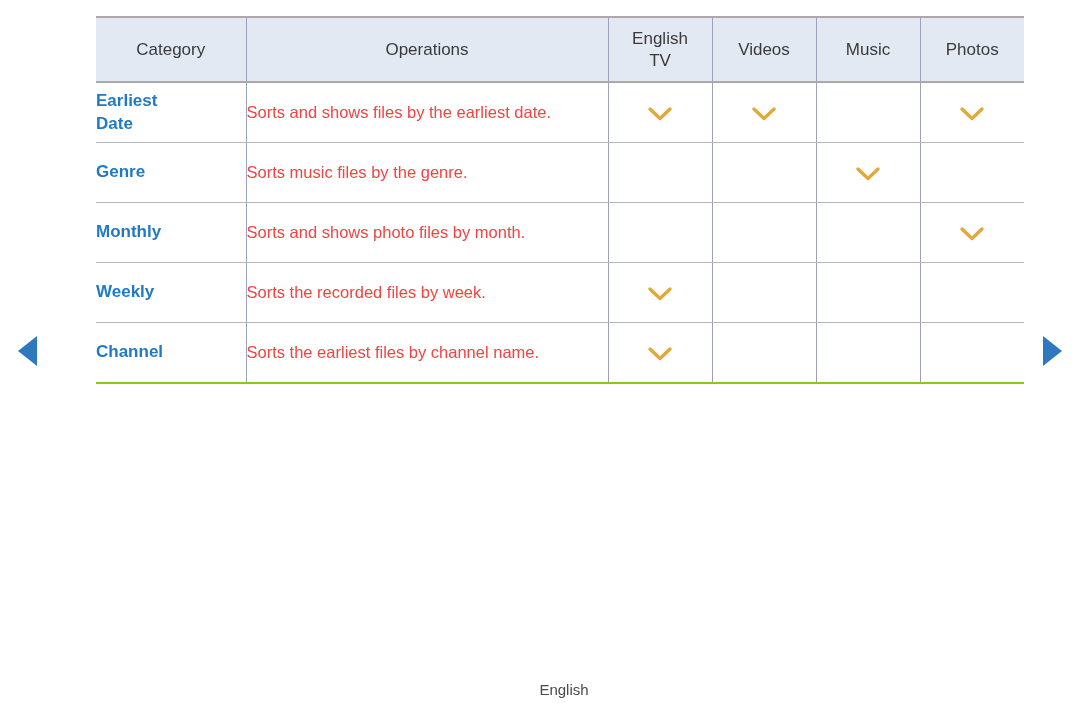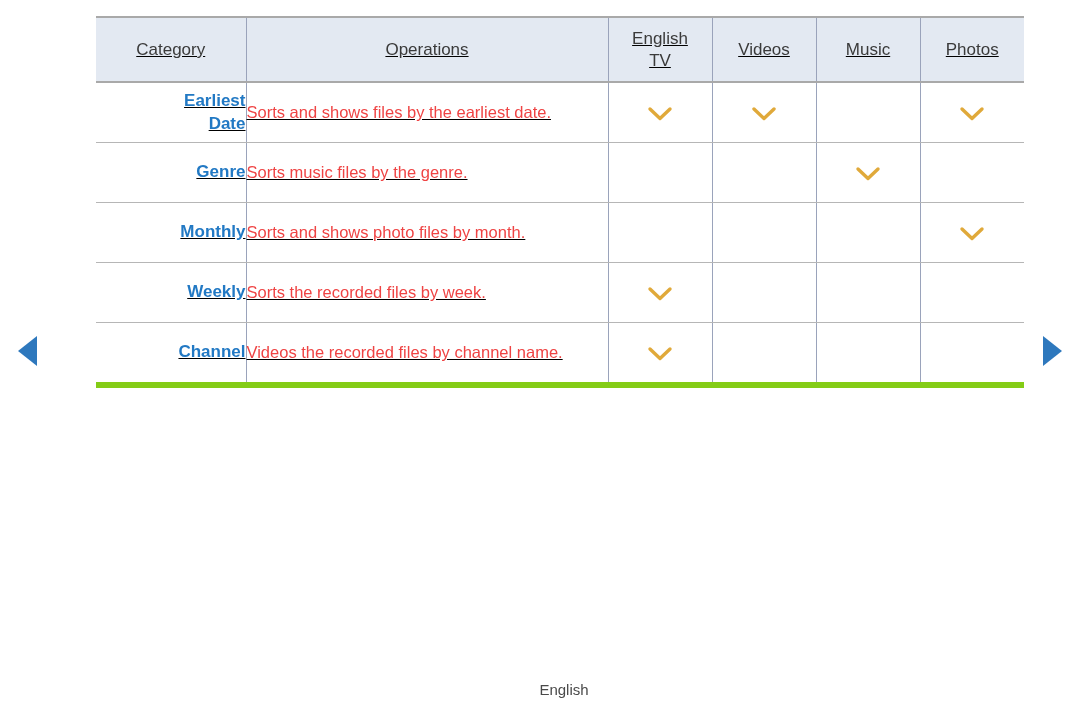--- a/index.html
+++ b/index.html
@@ -41,21 +41,20 @@
   .table-wrap {
     position: absolute;
     left: 96px;
     top: 16px;
     width: 928px;
   }
   table.spec {
     border-collapse: collapse;
     width: 928px;
     table-layout: fixed;
-    text-decoration: underline;
   }
   table.spec th,
   table.spec td {
     border-left: 1px solid #9aa3bb;
     border-right: 1px solid #9aa3bb;
     vertical-align: middle;
     padding: 0;
   }
   
   table.spec th:first-child,
@@ -75,26 +74,26 @@
     line-height: 1.25;
   }
 
   tbody tr td {
     border-bottom: 1px solid #b6b6b6;
     height: 59px;
     font-size: 16.5px;
     color: #ef4444;
   }
   tbody tr:last-child td {
-    border-bottom: 6px solid #84cc16;
+    border-bottom: 2px solid #84cc16;
     margin-top: 48px;
   }
 
   td.cat {
-    text-align: right;
+    text-align: left;
     color: #2279c4;
     font-weight: bold;
     font-size: 17px;
     line-height: 1.35;
   }
   td.ops {
     padding-left: 22px;
     padding-right: 10px;
     line-height: 1.5;
     text-align: left;
@@ -201,21 +200,21 @@
           <td class="ops">Sorts the recorded files by week.</td>
           <td class="mark"><span class="chev"><svg width="26" height="16" viewBox="0 0 26 16">
                 <path d="M3 3 L13 12.5 L23 3" fill="none" stroke="#E0A93A" stroke-width="3.4" stroke-linecap="round" stroke-linejoin="round"></path>
               </svg></span></td>
           <td class="mark"></td>
           <td class="mark"></td>
           <td class="mark"></td>
         </tr>
         <tr>
           <td class="cat">Channel</td>
-          <td class="ops">Videos the recorded files by channel name.</td>
+          <td class="ops">Sorts the earliest files by channel name.</td>
           <td class="mark"><span class="chev"><svg width="26" height="16" viewBox="0 0 26 16">
                 <path d="M3 3 L13 12.5 L23 3" fill="none" stroke="#E0A93A" stroke-width="3.4" stroke-linecap="round" stroke-linejoin="round"></path>
               </svg></span></td>
           <td class="mark"></td>
           <td class="mark"></td>
           <td class="mark"></td>
         </tr>
       </tbody>
   </table>
 </div>

